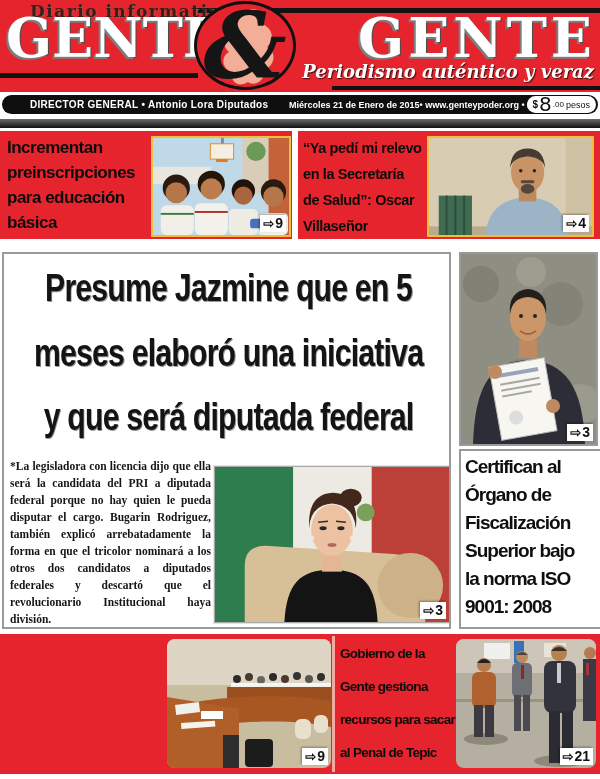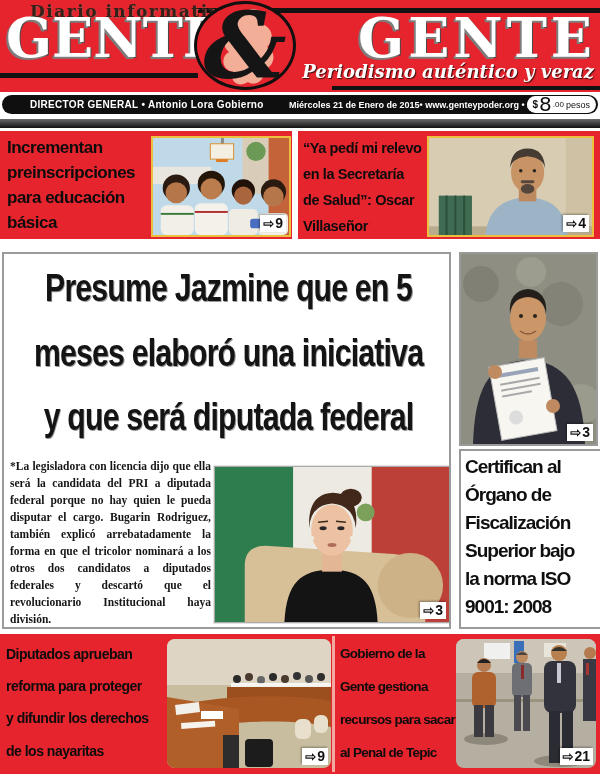--- a/index.html
+++ b/index.html
@@ -104,21 +104,21 @@
     <div class="emblem">
       <svg width="90" height="84" viewBox="0 0 90 84">
         <path d="M45 4 C54 0 63 8 59 18 C70 22 72 34 64 41 C74 46 72 60 61 64 C63 74 52 81 45 76 C36 82 26 76 30 66 C19 64 17 51 26 46 C17 39 21 26 32 24 C28 13 36 6 45 4 Z" fill="#f3ae98"></path>
       </svg>
       <div class="amp">&amp;</div>
     </div>
     <div class="tagline-bottom">Periodismo auténtico y veraz</div>
   </div>
 
   <div class="director-bar"></div>
-  <div class="director-label">DIRECTOR GENERAL • Antonio Lora Gobierno</div>
+  <div class="director-label">DIRECTOR GENERAL • Antonio Lora Diputados</div>
   <div class="issue-line">Miércoles 21 de Enero de 2015• www.genteypoder.org • No. 1626</div>
   <div class="price-pill">
     <span class="p-cur">$</span>
     <span class="p-amt">8</span>
     <span class="p-cents">.00</span>
     <span class="p-unit">pesos</span>
   </div>
   <div class="gray-divider"></div>
 
   <div class="top-strip">
@@ -258,24 +258,20 @@
     <div class="right-headline">Certifican al
 Órgano de
 Fiscalización
 Superior bajo
 la norma ISO
 9001: 2008</div>
   </div>
 
   <div class="bottom-strip">
 
-    <div class="story-headline bs1-headline">Diputados aprueban
-reforma para proteger
-y difundir los derechos
-de los nayaritas</div>
     <div class="photo-frame bs1-photo">
       <svg viewBox="0 0 164 129" preserveAspectRatio="none">
         <rect width="164" height="129" fill="#c9bda0"></rect>
         <rect width="164" height="46" fill="#ded5c4"></rect>
         <circle cx="70" cy="40" r="4" fill="#2b2b2b"></circle>
           <circle cx="82" cy="38" r="4" fill="#4a3a2e"></circle>
         <circle cx="94" cy="41" r="4" fill="#666666"></circle>
           <circle cx="106" cy="38" r="4" fill="#2b2b2b"></circle>
         <circle cx="118" cy="40" r="4" fill="#4a3a2e"></circle>
           <circle cx="130" cy="37" r="4" fill="#333333"></circle>

